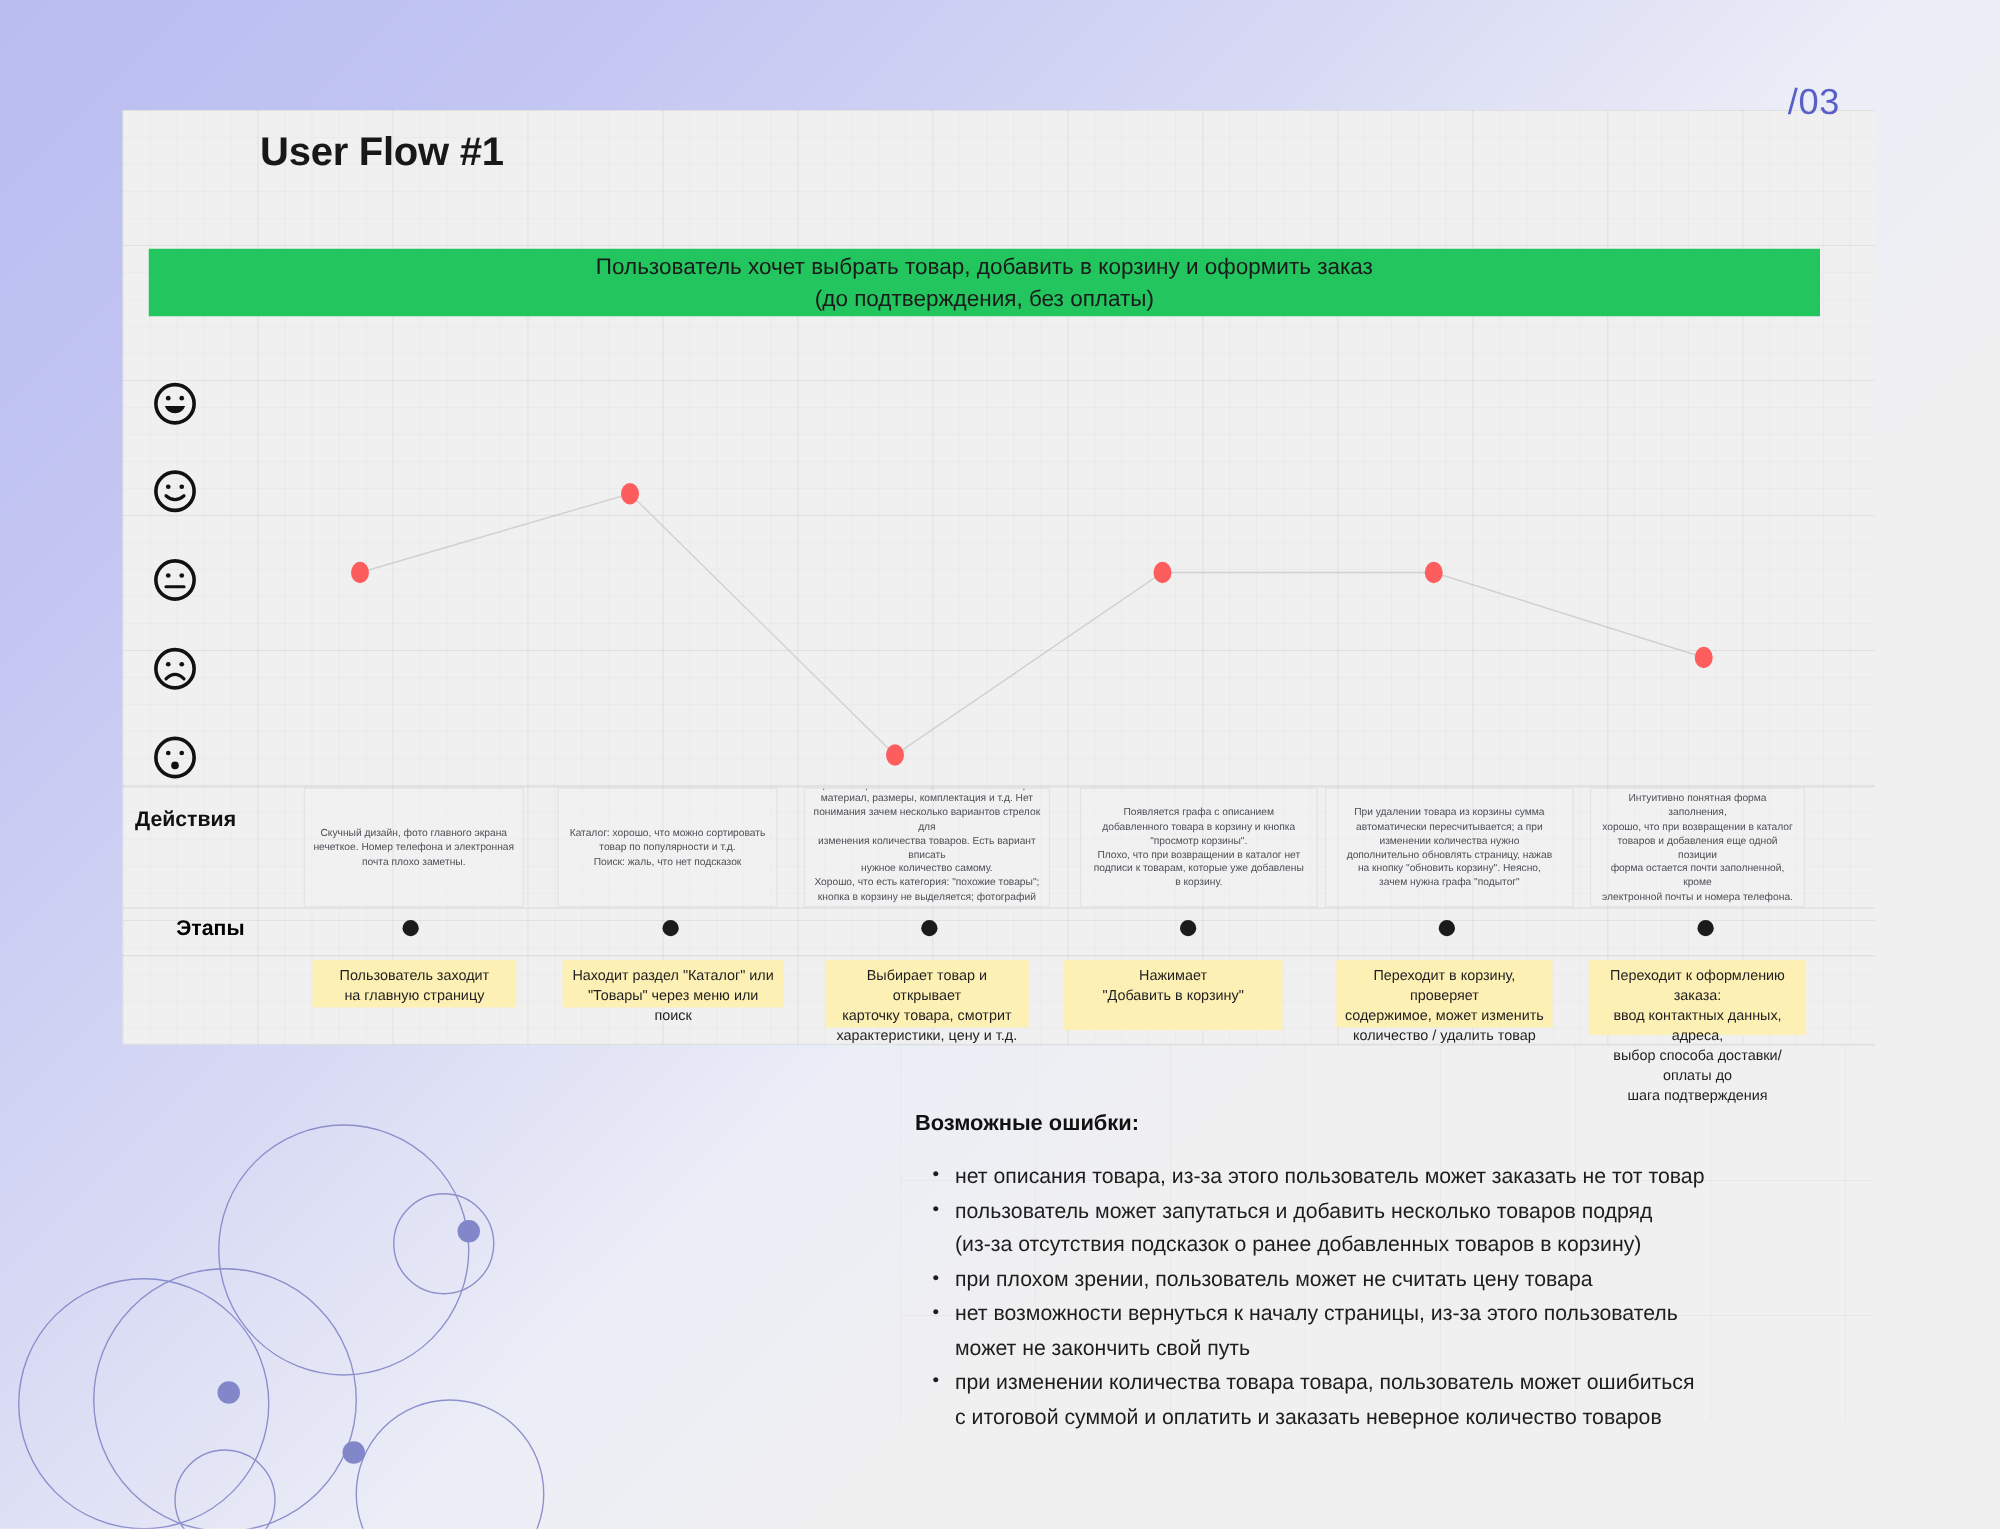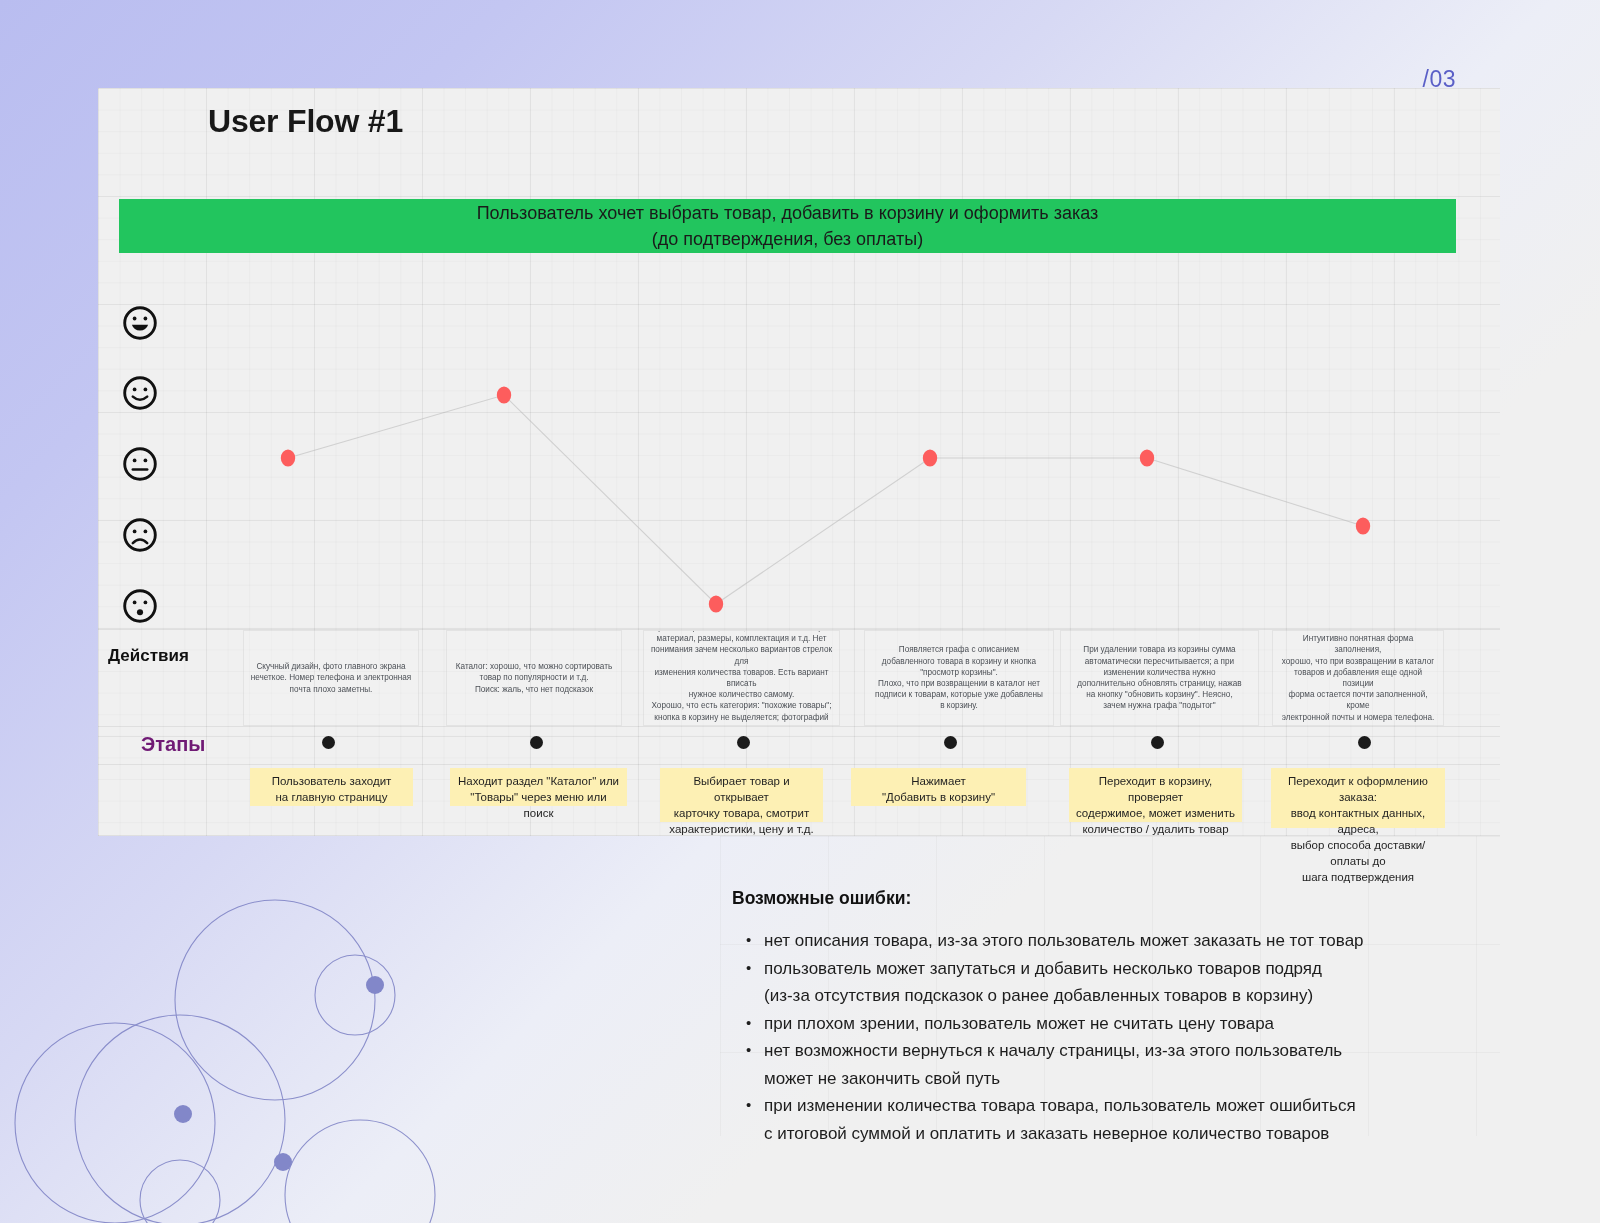--- a/index.html
+++ b/index.html
@@ -54,22 +54,22 @@
       linear-gradient(to right, rgba(0,0,0,0.030) 1px, transparent 1px),
       linear-gradient(to bottom, rgba(0,0,0,0.030) 1px, transparent 1px);
     background-size: 108px 108px, 108px 108px;
     z-index: 2;
     pointer-events: none;
   }
 
   
   #page-number {
     position: absolute;
-    right: 144px; top: 66px;
-    font-size: 23px;
+    right: 128px; top: 66px;
+    font-size: 29px;
     font-weight: 400;
     color: #5a5fc7;
     letter-spacing: 0.5px;
     z-index: 6;
   }
 
   
   #page-title {
     position: absolute;
     left: 208px; top: 103px;
@@ -125,23 +125,23 @@
     position: absolute;
     left: 108px; top: 646px;
     font-size: 17px;
     font-weight: 700;
     color: #111;
     z-index: 6;
   }
   #label-stages {
     position: absolute;
     left: 141px; top: 733px;
-    font-size: 20px;
+    font-size: 17px;
     font-weight: 700;
-    color: #701a75;
+    color: #000000;
     z-index: 6;
   }
 
   
   .sep-line {
     position: absolute;
     left: 98px;
     width: 1402px;
     height: 1px;
     background: rgba(0,0,0,0.07);
@@ -400,21 +400,21 @@
   </div>
   <div class="stage-box" style="left:352px;width:177px;height:38px;">
     <div class="txt">Находит раздел "Каталог" или
 "Товары" через меню или поиск</div>
   </div>
   <div class="stage-box" style="left:562px;width:163px;height:54px;">
     <div class="txt">Выбирает товар и открывает
 карточку товара, смотрит
 характеристики, цену и т.д.</div>
   </div>
-  <div class="stage-box" style="left:753px;width:175px;height:38px;">
+  <div class="stage-box" style="left:753px;width:175px;height:56px;">
     <div class="txt">Нажимает
 "Добавить в корзину"</div>
   </div>
   <div class="stage-box" style="left:971px;width:173px;height:54px;">
     <div class="txt">Переходит в корзину, проверяет
 содержимое, может изменить
 количество / удалить товар</div>
   </div>
   <div class="stage-box" style="left:1173px;width:174px;height:60px;">
     <div class="txt">Переходит к оформлению заказа:

